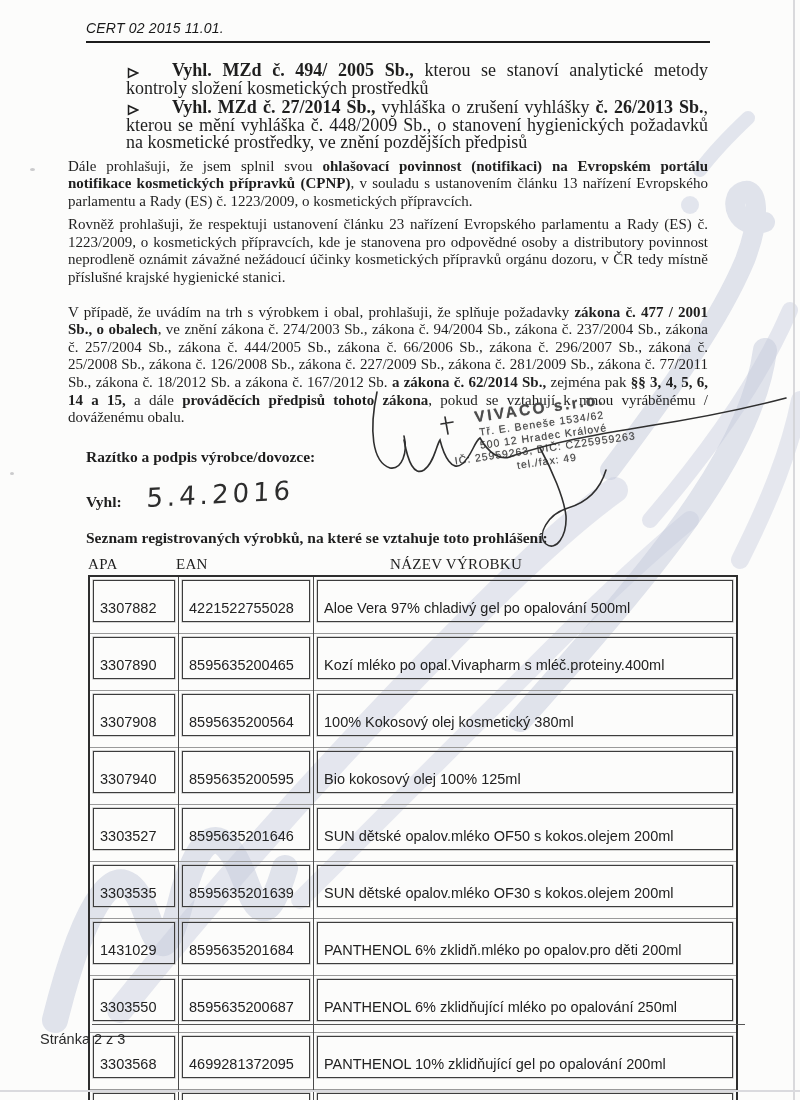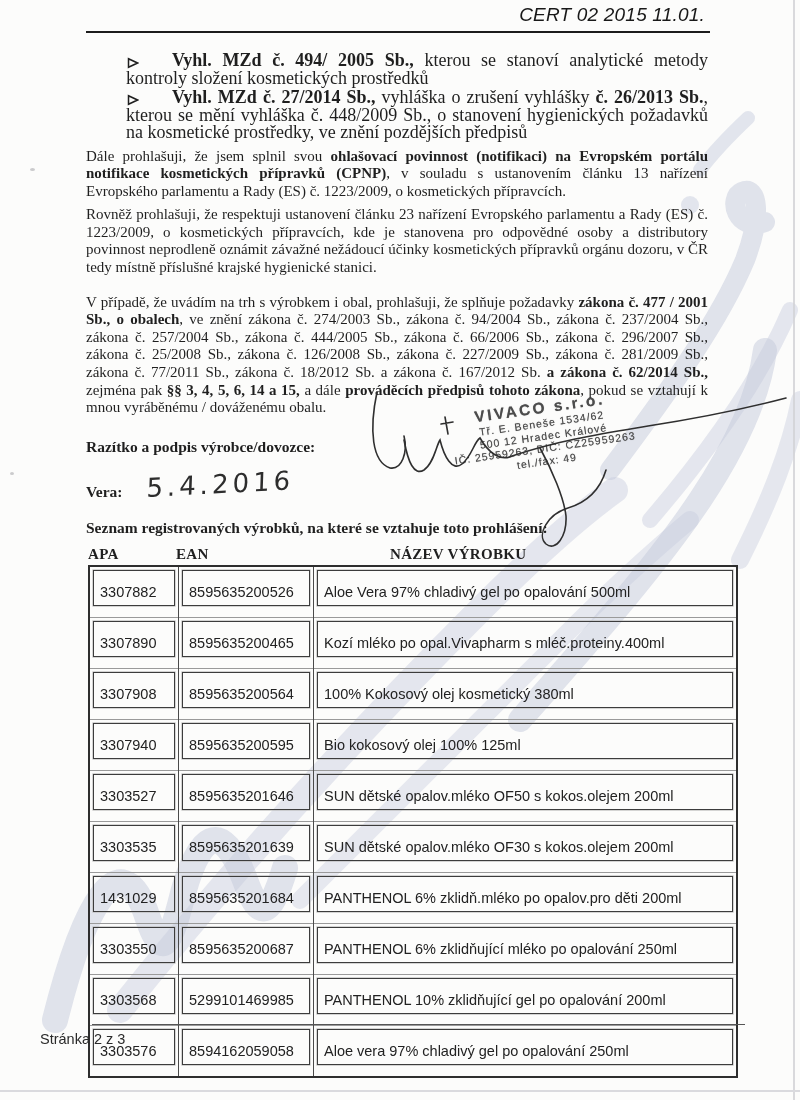--- a/index.html
+++ b/index.html
@@ -5,59 +5,59 @@
   html,body{margin:0;padding:0;background:#e9e9e9;}
   .page{
     position:relative;width:800px;height:1100px;margin:0 auto;
     background:var(--paper,#fcfcfb);overflow:hidden;box-sizing:border-box;
     font-family:"Liberation Serif", serif;color:var(--ink,#1f1f1f);
   }
   
   .wm{position:absolute;left:0;top:0;z-index:0;}
   
   .content{position:relative;z-index:1;}
-  .hdr{margin:4px 95px 0 86px;text-align:right;
+  .hdr{margin:20px 95px 0 86px;text-align:left;
        font-family:"Liberation Sans",sans-serif;font-style:italic;
-       font-size:19px;letter-spacing:.2px;color:#191919;}
+       font-size:14px;letter-spacing:.2px;color:#191919;}
   .rule{margin:5px 90px 0 86px;border:0;border-top:2px solid #1c1c1c;height:0;}
   .bullets{margin:19px 92px 0 126px;font-size:18px;line-height:17.5px;text-align:justify;}
   .bullet{position:relative;margin-top:2px;}
   .bicon{position:absolute;left:1px;top:3px;}
   .btext{display:block;text-indent:46px;}
-  .paras{margin:4px 92px 0 86px;font-size:15px;line-height:17.6px;text-align:justify;}
+  .paras{margin:4px 92px 0 68px;font-size:15px;line-height:17.6px;text-align:justify;}
   .paras p{margin:6px 0 0 0;}
   .paras p.gap{margin-top:17px;}
   .b{font-weight:bold;}
   .sign{margin:21px 92px 0 86px;font-size:15.5px;}
   .lbl{font-weight:bold;}
   .datum-row{margin-top:17px;display:flex;align-items:baseline;}
   .date-hand{margin-left:24px;font-family:"DejaVu Sans",sans-serif;
              font-size:26px;letter-spacing:4px;color:#2d2d2d;
              transform:rotate(-3deg) skewX(-5deg);transform-origin:left bottom;}
   .seznam{margin-top:16px;font-weight:bold;}
   
   .stamp{position:absolute;left:428px;top:399px;width:230px;z-index:2;
          transform:rotate(-8deg);text-align:center;color:var(--stamp-ink,#4c4c4c);
          font-family:"Liberation Sans",sans-serif;text-shadow:0 0 .7px rgba(80,80,80,.7);}
   .stamp-line{font-size:10.5px;line-height:12.5px;letter-spacing:1px;white-space:nowrap;}
   .stamp-line.first{font-size:15.5px;font-weight:bold;letter-spacing:2.5px;line-height:18px;}
   .sig{position:absolute;left:355px;top:372px;z-index:3;}
   
   .tablewrap{margin:9px 0 0 88px;width:650px;}
-  .thead-row{display:flex;font-weight:bold;font-size:15px;margin-bottom:2px;letter-spacing:.3px;}
+  .thead-row{display:flex;font-weight:normal;font-size:15px;margin-bottom:2px;letter-spacing:.3px;}
   .th-apa{width:88px;}
   .th-ean{width:134px;}
   .th-name{flex:1;padding-left:80px;}
   table.prod{border-collapse:collapse;width:650px;border:2px solid #2e2e2e;}
   table.prod td{border-left:1.2px solid #4a4a4a;border-right:1.2px solid #4a4a4a;
       border-top:1px solid #9a9a9a;padding:3px 3px 11px 3px;vertical-align:top;}
   td.c-apa{width:82px;}
   td.c-ean{width:128px;}
   .box{border:1.4px solid #3c3c3c;box-shadow:0 0 0 .6px #b9b9b9;
-       padding:12px 6px 3px 6px;min-height:19px;background:transparent;
+       padding:18px 6px 3px 6px;min-height:19px;background:transparent;
        font-family:"Liberation Sans",sans-serif;font-size:14.5px;line-height:19px;
        white-space:nowrap;overflow:hidden;color:#222;}
   
   .footer{position:absolute;left:92px;width:653px;top:1024px;z-index:1;
           border-top:1.5px solid #555;}
   .footer-text{padding-top:6px;text-align:left;transform:translateX(-52px);
           font-family:"Liberation Sans",sans-serif;font-size:14.5px;color:#2a2a2a;}
   
   .edge-right{position:absolute;right:5px;top:0;bottom:0;width:2px;background:#d2d2d6;opacity:.85;z-index:4;}
   .edge-bottom{position:absolute;left:0;right:0;top:1090px;height:1.5px;background:#dadade;z-index:4;}
@@ -103,40 +103,40 @@
 
     <div class="paras" id="para-list">
         <p><span>Dále prohlašuji, že jsem splnil svou </span><span class="b">ohlašovací povinnost (notifikaci) na Evropském portálu notifikace kosmetických přípravků (CPNP)</span><span>, v souladu s ustanovením článku 13 nařízení Evropského parlamentu a Rady (ES) č. 1223/2009, o kosmetických přípravcích.</span></p>
         <p><span>Rovněž prohlašuji, že respektuji ustanovení článku 23 nařízení Evropského parlamentu a Rady (ES) č. 1223/2009, o kosmetických přípravcích, kde je stanovena pro odpovědné osoby a distributory povinnost neprodleně oznámit závažné nežádoucí účinky kosmetických přípravků orgánu dozoru, v ČR tedy místně příslušné krajské hygienické stanici.</span></p>
         <p class="gap"><span>V případě, že uvádím na trh s výrobkem i obal, prohlašuji, že splňuje požadavky </span><span class="b">zákona č. 477 / 2001 Sb., o obalech</span><span>, ve znění zákona č. 274/2003 Sb., zákona č. 94/2004 Sb., zákona č. 237/2004 Sb., zákona č. 257/2004 Sb., zákona č. 444/2005 Sb., zákona č. 66/2006 Sb., zákona č. 296/2007 Sb., zákona č. 25/2008 Sb., zákona č. 126/2008 Sb., zákona č. 227/2009 Sb., zákona č. 281/2009 Sb., zákona č. 77/2011 Sb., zákona č. 18/2012 Sb. a zákona č. 167/2012 Sb. </span><span class="b">a zákona č. 62/2014 Sb.,</span><span> zejména pak </span><span class="b">§§ 3, 4, 5, 6, 14 a 15,</span><span> a dále </span><span class="b">prováděcích předpisů tohoto zákona</span><span>, pokud se vztahují k mnou vyráběnému / dováženému obalu.</span></p>
       </div>
 
     <div class="sign">
       <div class="lbl">Razítko a podpis výrobce/dovozce:</div>
       <div class="datum-row">
-        <span class="lbl">Vera:</span>
+        <span class="lbl">Vyhl:</span>
         <span class="date-hand">5.4.2016</span>
       </div>
       <div class="seznam">Seznam registrovaných výrobků, na které se vztahuje toto prohlášení:</div>
     </div>
 
     <div class="tablewrap">
       <div class="thead-row" id="thead-row">
           <div class="th-apa">APA</div>
           <div class="th-ean">EAN</div>
           <div class="th-name">NÁZEV VÝROBKU</div>
         </div>
       <table class="prod">
         <tbody id="tbody">
             <tr>
               <td class="c-apa">
                 <div class="box">3307882</div>
               </td>
               <td class="c-ean">
-                <div class="box">8595635200526</div>
+                <div class="box">4221522755028</div>
               </td>
               <td class="c-name">
                 <div class="box">Aloe Vera 97% chladivý gel po opalování 500ml</div>
               </td>
             </tr>
             <tr>
               <td class="c-apa">
                 <div class="box">3307890</div>
               </td>
               <td class="c-ean">
@@ -210,21 +210,21 @@
               </td>
               <td class="c-name">
                 <div class="box">PANTHENOL 6% zklidňující mléko po opalování 250ml</div>
               </td>
             </tr>
             <tr>
               <td class="c-apa">
                 <div class="box">3303568</div>
               </td>
               <td class="c-ean">
-                <div class="box">5299101469985</div>
+                <div class="box">4699281372095</div>
               </td>
               <td class="c-name">
                 <div class="box">PANTHENOL 10% zklidňující gel po opalování 200ml</div>
               </td>
             </tr>
             <tr>
               <td class="c-apa">
                 <div class="box">3303576</div>
               </td>
               <td class="c-ean">

